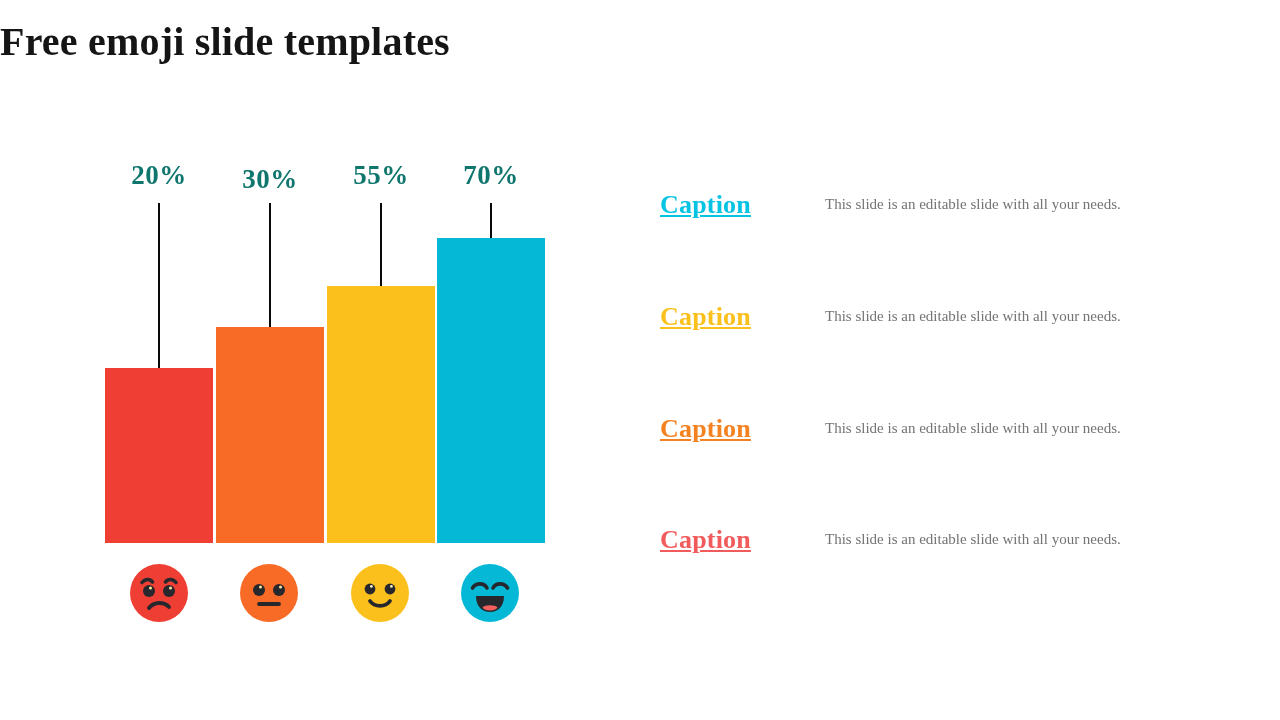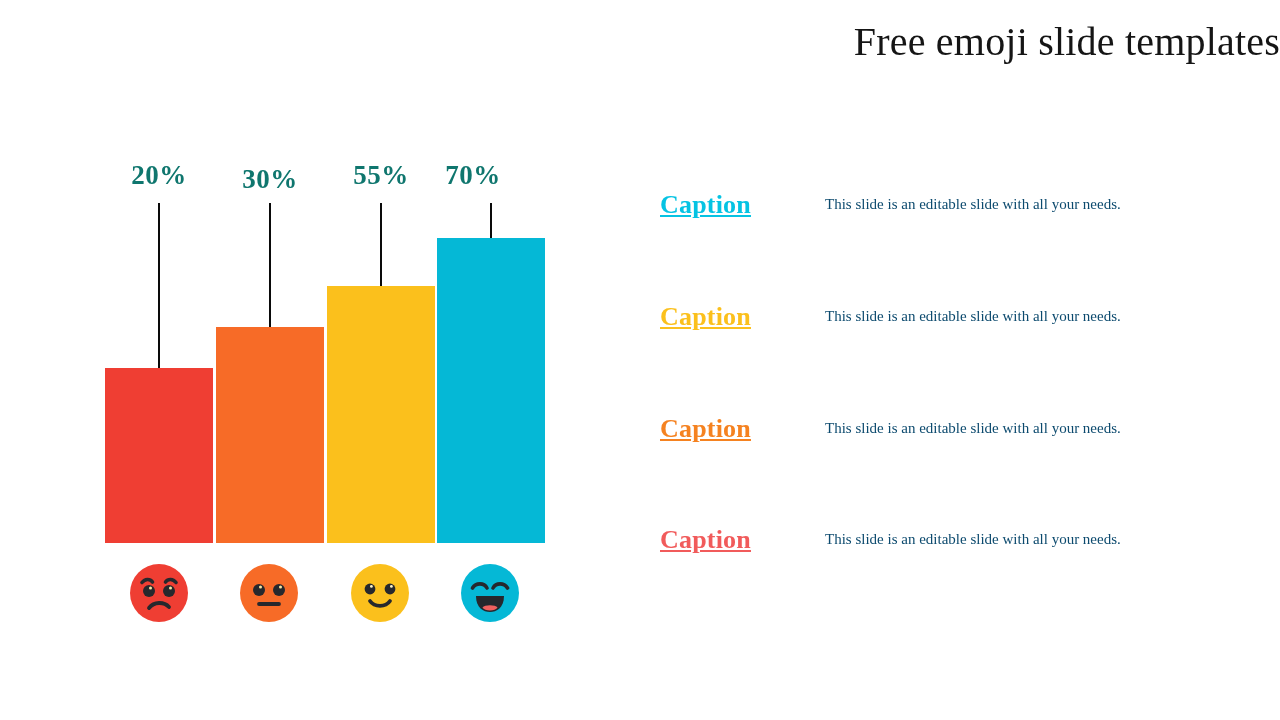--- a/index.html
+++ b/index.html
@@ -21,24 +21,24 @@
     height: 720px;
     background: #ffffff;
   }
 
   
   .title {
     position: absolute;
     top: 18px;
     left: 0;
     width: 1280px;
-    text-align: right;
+    text-align: left;
     font-family: "Liberation Serif", serif;
     font-size: 40px;
-    font-weight: 400;
+    font-weight: 700;
     color: #151515;
     letter-spacing: 0.2px;
     line-height: 1.2;
   }
 
   
   .chart {
     position: absolute;
     left: 0;
     top: 0;
@@ -94,21 +94,21 @@
     font-family: "Liberation Serif", serif;
     font-weight: bold;
     font-size: 26px;
     letter-spacing: 0.2px;
     line-height: 1;
     text-decoration: underline;
   }
   .caption-body {
     font-family: "Liberation Serif", serif;
     font-size: 15px;
-    color: #0c4a6e;
+    color: #737373;
     line-height: 1.3;
     white-space: nowrap;
   }
 </style>
 </head>
 <body>
 
 <div class="slide">
 
   <div class="title">Free emoji slide templates</div>
@@ -120,21 +120,21 @@
     <div class="bar" style="left:105px; width:108px; height:175px; background:#EF3E33;"></div>
 
     <div class="pct-label" style="left:216px; top:164px; width:108px;">30%</div>
     <div class="leader" style="left:269px; top:203px; height:128px;"></div>
     <div class="bar" style="left:216px; width:108px; height:216px; background:#F76B27;"></div>
 
     <div class="pct-label" style="left:327px; top:160px; width:108px;">55%</div>
     <div class="leader" style="left:380px; top:203px; height:88px;"></div>
     <div class="bar" style="left:327px; width:108px; height:257px; background:#FBC01C;"></div>
 
-    <div class="pct-label" style="left:419px; top:160px; width:108px;">70%</div>
+    <div class="pct-label" style="left:437px; top:160px; width:108px;">70%</div>
     <div class="leader" style="left:490px; top:203px; height:42px;"></div>
     <div class="bar" style="left:437px; width:108px; height:305px; background:#05B8D6;"></div>
 
     <div class="emoji" style="left:130px; top:564px;">
       <svg width="58" height="58" viewBox="0 0 58 58">
         <circle cx="29" cy="29" r="29" fill="#EF3E33"></circle>
         <path d="M12 18.5 C15 14.5, 20 14.5, 22.5 18" stroke="#26282D" stroke-width="3.6" fill="none" stroke-linecap="round"></path>
         <path d="M46 18.5 C43 14.5, 38 14.5, 35.5 18" stroke="#26282D" stroke-width="3.6" fill="none" stroke-linecap="round"></path>
         <circle cx="19" cy="27" r="6" fill="#26282D"></circle>
         <circle cx="39" cy="27" r="6" fill="#26282D"></circle>

